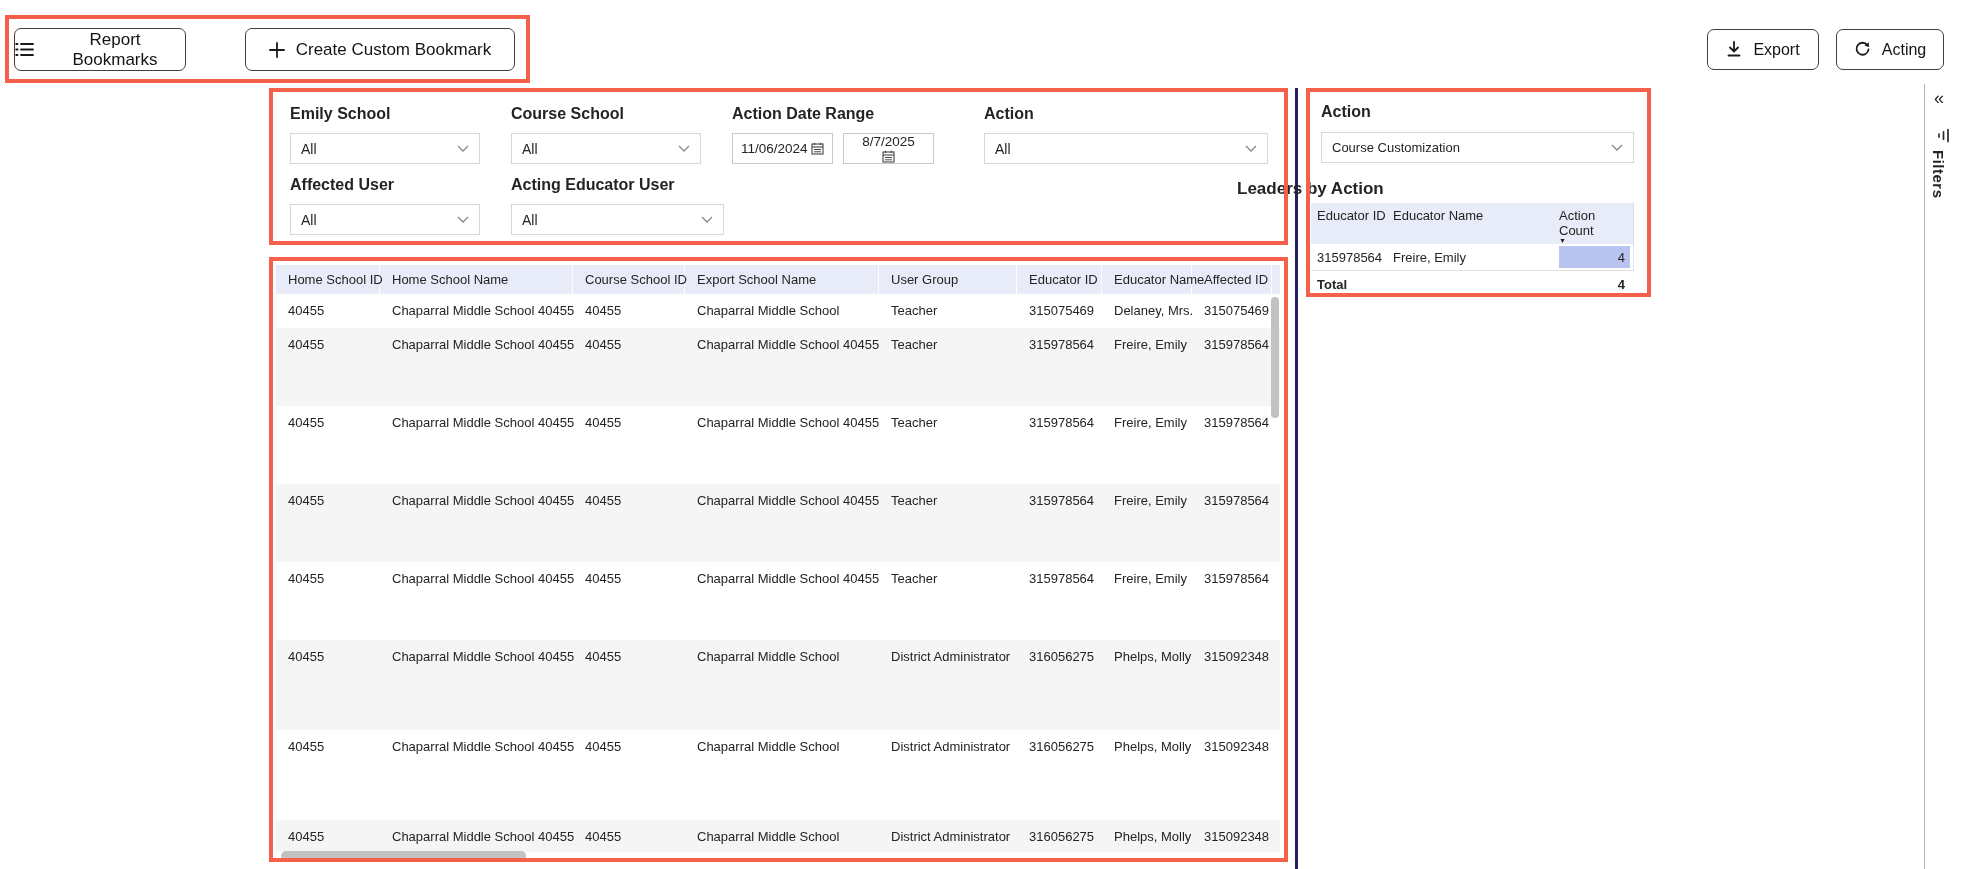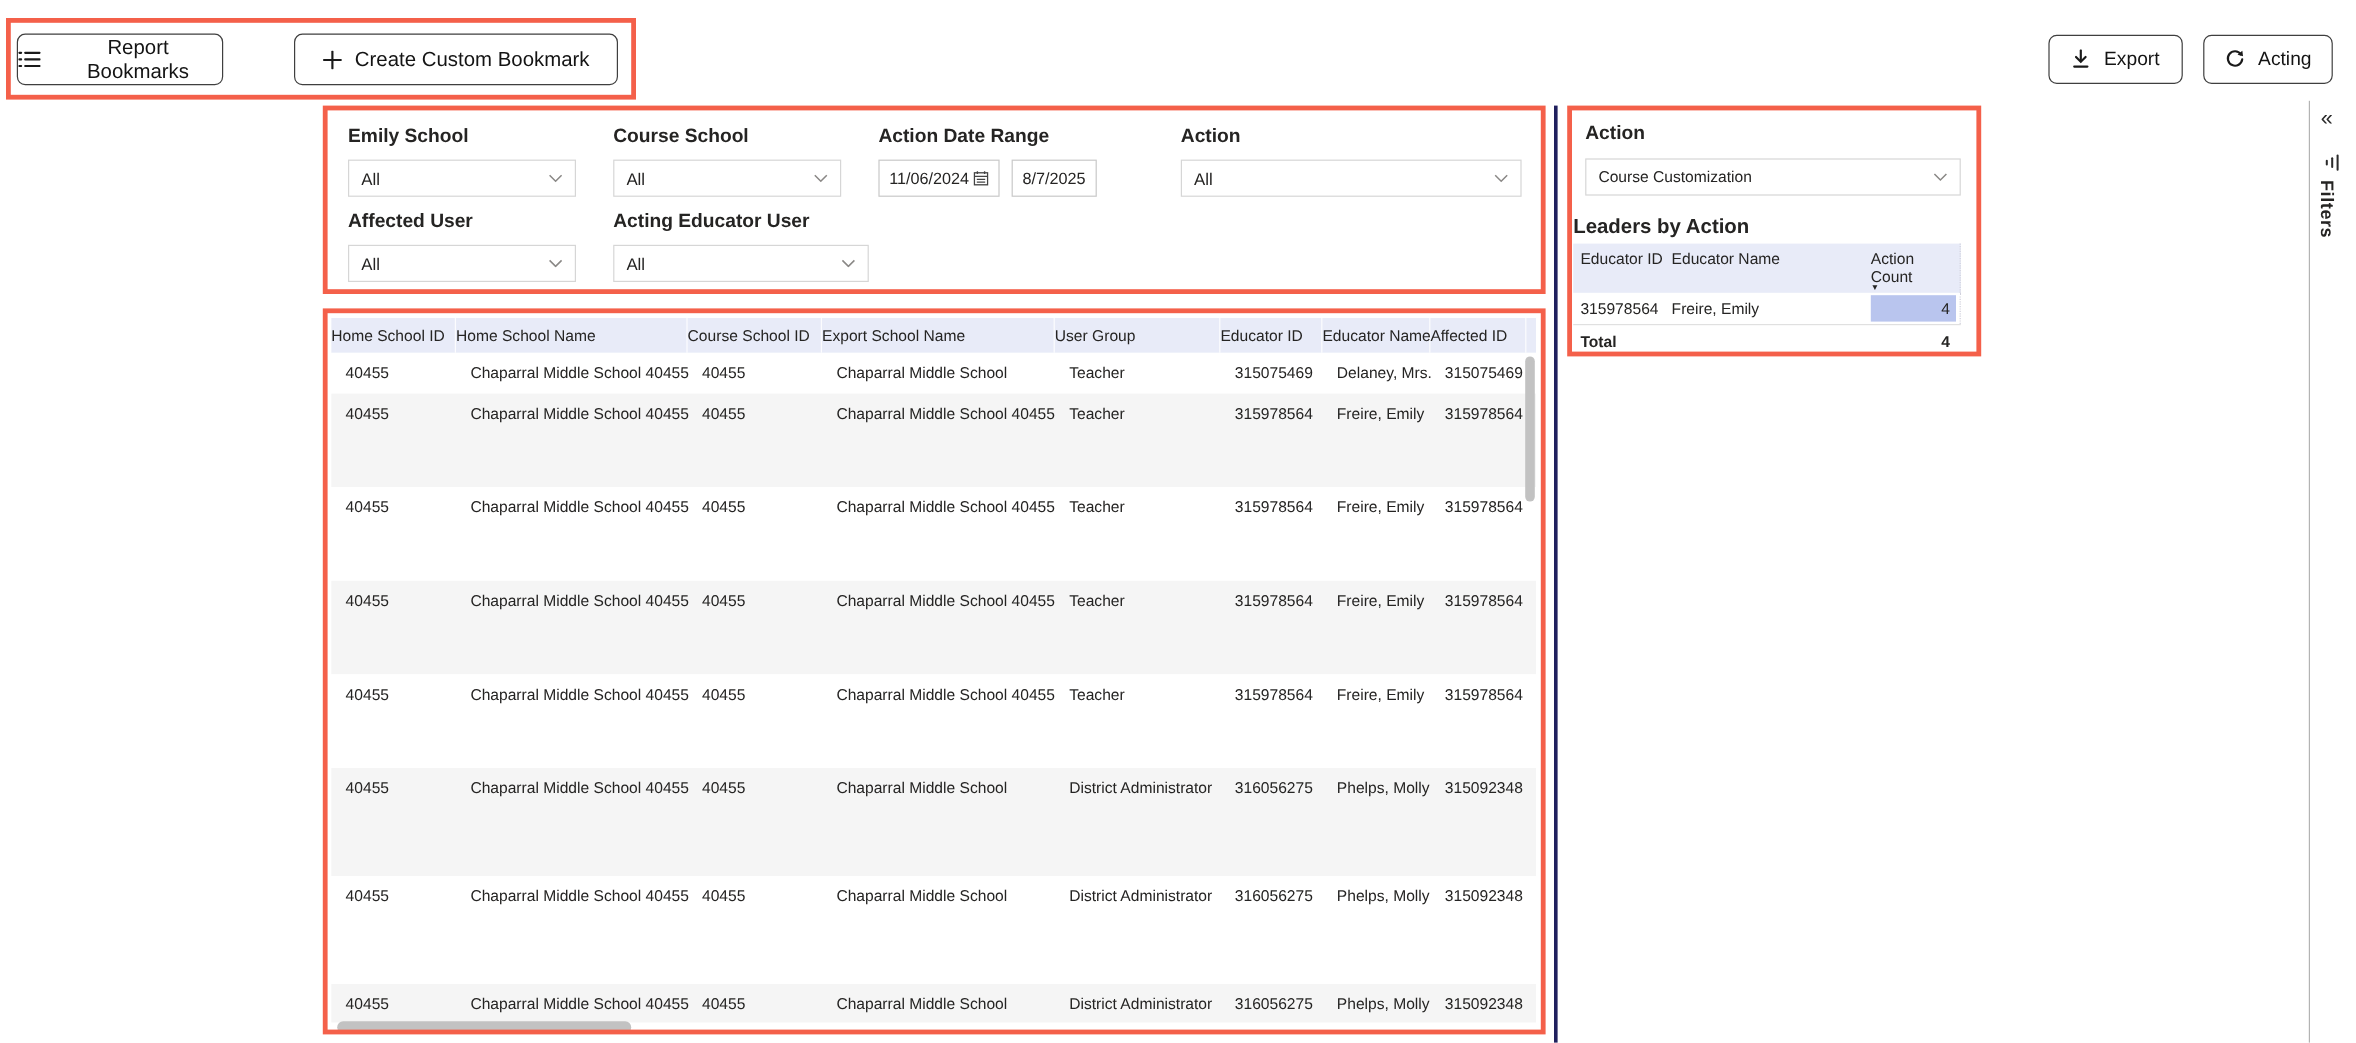--- a/index.html
+++ b/index.html
@@ -19,21 +19,21 @@
   .flabel { position:absolute; font-size:16px; font-weight:700; color:#252423; white-space:nowrap; }
   .dd { position:absolute; height:31px; background:#fff; border:1px solid #d6d6d6; display:flex;
         align-items:center; justify-content:space-between; padding:0 10px; font-size:14px; color:#252423; cursor:pointer; }
   .dd .val { white-space:nowrap; overflow:hidden; }
   .datebox { position:absolute; height:31px; background:#fff; border:1px solid #c9c9c9; display:flex;
         align-items:center; justify-content:space-between; padding:0 8px; font-size:13.5px; cursor:text; }
 
   
   #main-table { position:absolute; left:276px; top:265px; width:1004px; height:587px; overflow:hidden; font-size:13px; }
   .thead { display:flex; height:29px; background:var(--table-header-bg, #e8ebf8); }
-  .hcell { flex:0 0 auto; line-height:29px; white-space:nowrap; overflow:visible;
+  .hcell { flex:0 0 auto; padding-left:12px; line-height:29px; white-space:nowrap; overflow:visible;
            border-right:1px solid rgba(255,255,255,.85); color:#252423; }
   .trow { display:flex; background:#fff; }
   .trow.alt { background:var(--row-alt, #f5f5f5); }
   .tcell { flex:0 0 auto; padding:9px 0 0 12px; white-space:nowrap; overflow:visible; }
 
   
   .vscroll { position:absolute; left:1271px; top:297px; width:8px; height:121px; background:#c2c2c2; border-radius:4px; z-index:30; }
   .hscroll { position:absolute; left:281px; top:851px; width:245px; height:10px; background:#c2c2c2; border-radius:5px; z-index:30; }
 
   
@@ -130,21 +130,21 @@
   <span>11/06/2024</span>
   <svg width="13" height="13" viewBox="0 0 13 13">
     <rect x="1" y="2" width="11" height="10" fill="none" stroke="#444" stroke-width="1.1"></rect>
     <line x1="1" y1="5" x2="12" y2="5" stroke="#444" stroke-width="1.1"></line>
     <line x1="3.5" y1="0.8" x2="3.5" y2="3" stroke="#444" stroke-width="1.1"></line>
     <line x1="9.5" y1="0.8" x2="9.5" y2="3" stroke="#444" stroke-width="1.1"></line>
     <line x1="3" y1="7.5" x2="10" y2="7.5" stroke="#444" stroke-width="1"></line>
     <line x1="3" y1="9.8" x2="10" y2="9.8" stroke="#444" stroke-width="1"></line>
   </svg>
 </div>
-<div class="datebox" style="left:843px; top:133px; width:71px;">
+<div class="datebox" style="left:843px; top:133px; width:91px;flex-direction:column;">
   <span>8/7/2025</span>
   <svg width="13" height="13" viewBox="0 0 13 13">
     <rect x="1" y="2" width="11" height="10" fill="none" stroke="#444" stroke-width="1.1"></rect>
     <line x1="1" y1="5" x2="12" y2="5" stroke="#444" stroke-width="1.1"></line>
     <line x1="3.5" y1="0.8" x2="3.5" y2="3" stroke="#444" stroke-width="1.1"></line>
     <line x1="9.5" y1="0.8" x2="9.5" y2="3" stroke="#444" stroke-width="1.1"></line>
     <line x1="3" y1="7.5" x2="10" y2="7.5" stroke="#444" stroke-width="1"></line>
     <line x1="3" y1="9.8" x2="10" y2="9.8" stroke="#444" stroke-width="1"></line>
   </svg>
 </div>
@@ -273,21 +273,21 @@
 <div class="navy"></div>
 
 <div class="flabel" style="left:1321px; top:103px;">Action</div>
 <div class="dd" style="left:1321px; top:132px; width:313px; font-size:13px;gap:15px;">
   <span class="val">Course Customization</span>
   <svg class="chev" width="12" height="7" viewBox="0 0 12 7">
     <polyline points="1,1 6,6 11,1" fill="none" stroke="#8a8886" stroke-width="1.3"></polyline>
     </svg>
 </div>
 
-<div class="flabel" style="left:1311px; top:179px; font-size:17px;">Leaders by Action</div>
+<div class="flabel" style="left:1237px; top:179px; font-size:17px;">Leaders by Action</div>
 
 <div id="leaders">
   <div class="lhead">
     <div class="lh w1">Educator ID</div>
     <div class="lh w2">Educator Name</div>
     <div class="lh w3">
       <span>Action Count</span>
       <span class="sort-arrow">▼</span>
     </div>
   </div>

